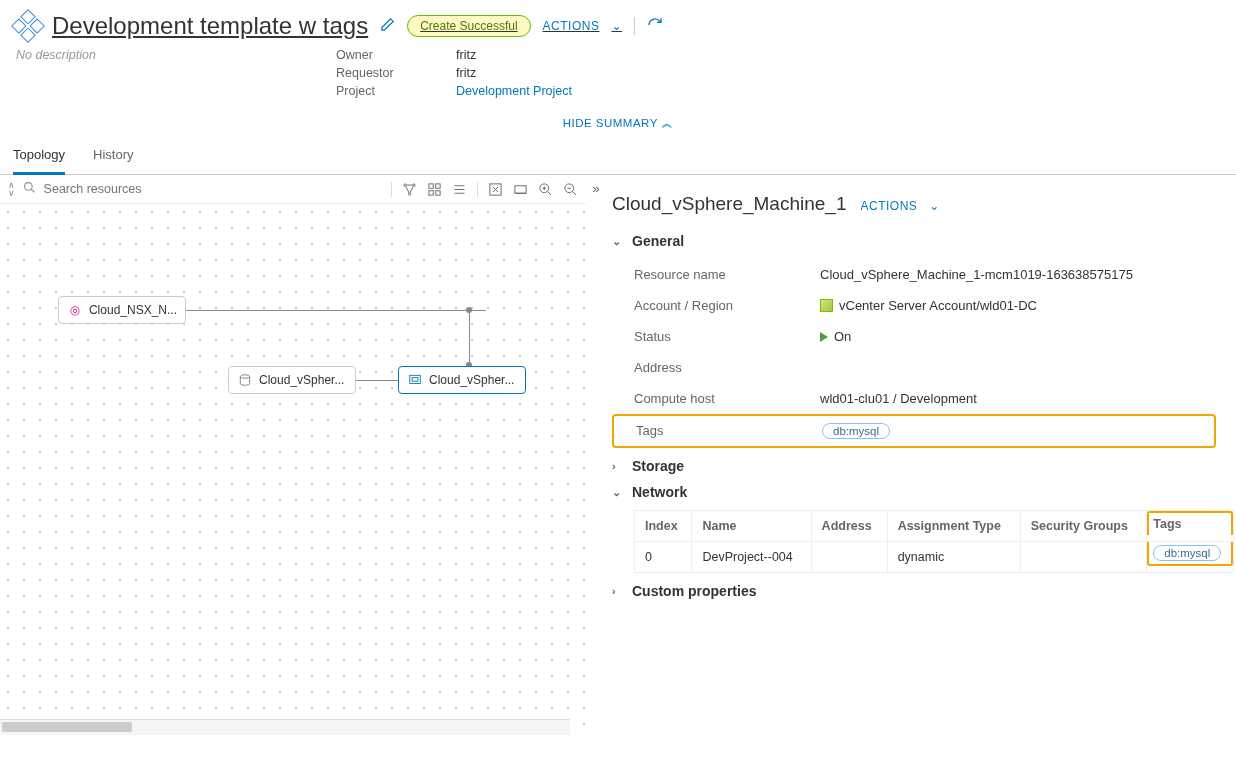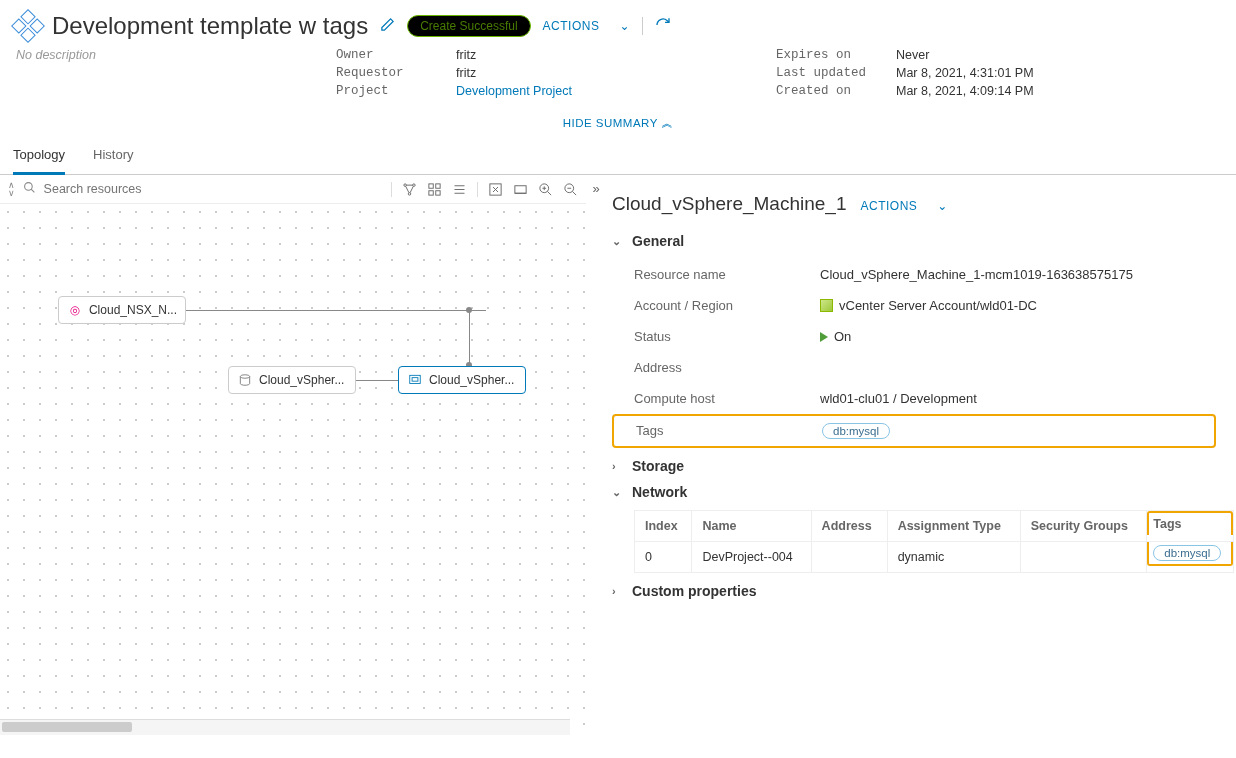--- a/index.html
+++ b/index.html
@@ -1,31 +1,31 @@
 <!DOCTYPE html>
 <html><head>
 <meta charset="utf-8">
 <style>
   * { box-sizing: border-box; margin: 0; padding: 0; }
   body { font-family: -apple-system, "Segoe UI", Arial, sans-serif; font-size: 13px; color: #333; width: 1236px; height: 758px; overflow: hidden; }
-  .header { display: flex; align-items: center; padding: 12px 16px 8px 16px; gap: 12px; }
+  .header { display: flex; align-items: center; padding: 12px 16px 8px 16px; gap: 12px; text-decoration: underline; }
   .logo { width: 24px; height: 24px; transform: rotate(45deg); display: grid; grid-template-columns: 1fr 1fr; grid-template-rows: 1fr 1fr; gap: 2px; }
   .logo > div { border: 1.5px solid #3c8dd9; background: #fff; }
   .page-title { font-size: 24px; font-weight: 300; color: #333; }
   .edit-icon { color: #0079b8; cursor: pointer; }
-  .status-pill { border: 1px solid #6bb700; color: #487b00; border-radius: 12px; padding: 3px 12px; font-size: 12px; background: #000000; }
-  .actions-link { color: #0079b8; font-size: 12px; font-weight: 500; letter-spacing: 0.5px; cursor: pointer; display: flex; align-items: center; gap: 20px; }
+  .status-pill { border: 1px solid #6bb700; color: #487b00; border-radius: 12px; padding: 3px 12px; font-size: 12px; background: #fef9c3; }
+  .actions-link { color: #0079b8; font-size: 12px; font-weight: 500; letter-spacing: 0.5px; cursor: pointer; display: flex; align-items: center; gap: 12px; }
   .vdivider { width: 1px; height: 18px; background: #ccc; }
   .refresh { color: #0079b8; cursor: pointer; }
   .summary { display: flex; padding: 0 16px 8px 16px; font-size: 12.5px; color: #666; }
   .summary-left { width: 320px; }
   .summary-mid { width: 440px; }
   .summary-right { flex: 1; }
   .summary-row { display: flex; margin-bottom: 4px; }
-  .summary-row .lbl { width: 120px; color: #666; font-family: Liberation Mono, monospace; }
+  .summary-row .lbl { width: 120px; color: #666; }
   .summary-row .val { color: #333; }
   .summary-row .link { color: #0079b8; cursor: pointer; }
   .hide-summary { text-align: center; color: #0079b8; font-size: 11.5px; letter-spacing: 0.5px; padding: 6px 0; cursor: pointer; }
   .tabs { border-bottom: 1px solid #ccc; padding: 0 13px; display: flex; gap: 28px; }
   .tab { padding: 10px 0; font-size: 13px; color: #666; cursor: pointer; }
   .tab.active { color: #333; border-bottom: 3px solid #0079b8; margin-bottom: -1px; }
   .content { display: flex; height: 560px; }
   .canvas-panel { width: 586px; display: flex; flex-direction: column; position: relative; }
   .canvas-toolbar { display: flex; align-items: center; padding: 6px 8px; gap: 8px; border-bottom: 1px solid #eee;}
   .updown { display: flex; flex-direction: column; color: #888; font-size: 9px; line-height: 8px; }
@@ -100,34 +100,20 @@
       </div>
     <div class="summary-row">
         <span class="lbl">Requestor</span>
         <span class="val">fritz</span>
       </div>
     <div class="summary-row">
         <span class="lbl">Project</span>
         <span class="val link">Development Project</span>
       </div>
   </div>
-  <div class="summary-right">
-    <div class="summary-row">
-        <span class="lbl">Expires on</span>
-        <span class="val">Never</span>
-      </div>
-    <div class="summary-row">
-        <span class="lbl">Last updated</span>
-        <span class="val">Mar 8, 2021, 4:31:01 PM</span>
-      </div>
-    <div class="summary-row">
-        <span class="lbl">Created on</span>
-        <span class="val">Mar 8, 2021, 4:09:14 PM</span>
-      </div>
-  </div>
 </div>
 
 <div class="hide-summary"><span>HIDE SUMMARY</span> <span>︽</span></div>
 
 <div class="tabs">
   <div class="tab active">Topology</div>
   <div class="tab">History</div>
 </div>
 
 <div class="content">

